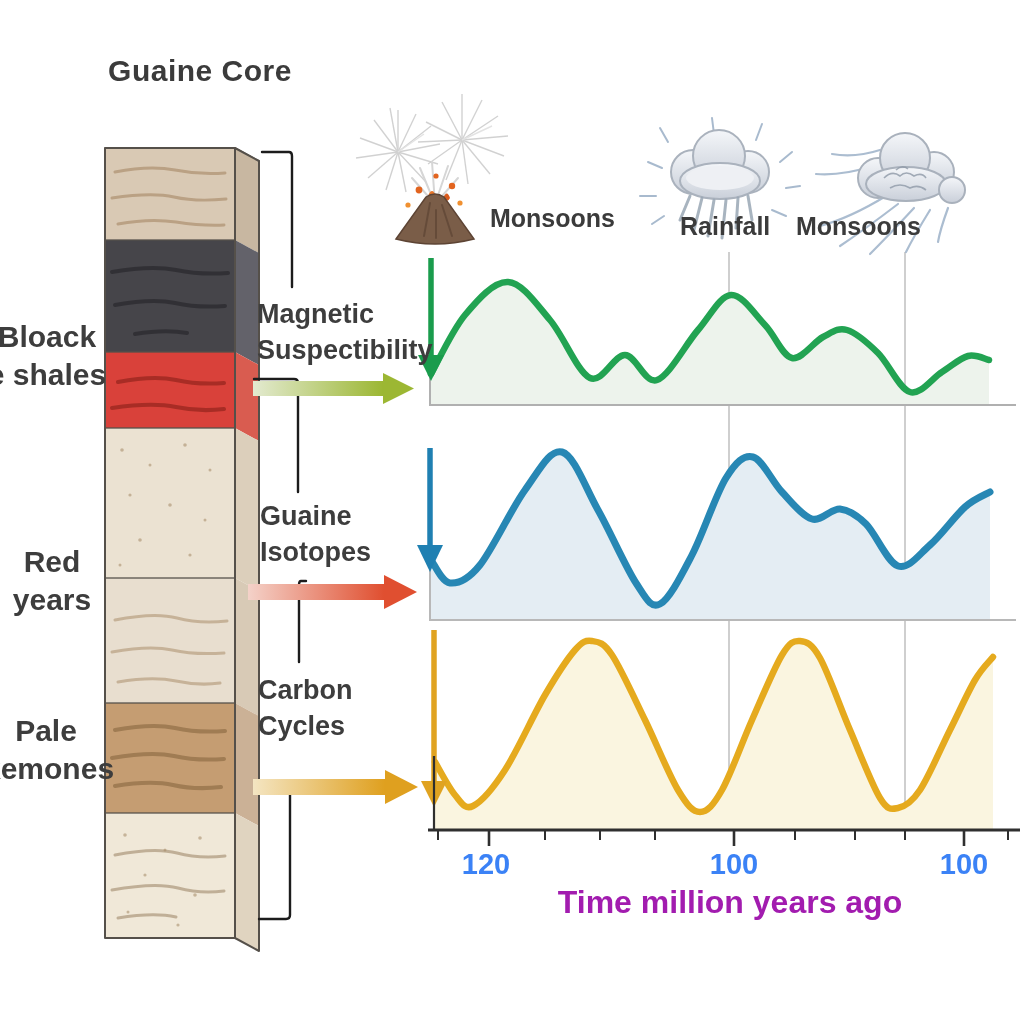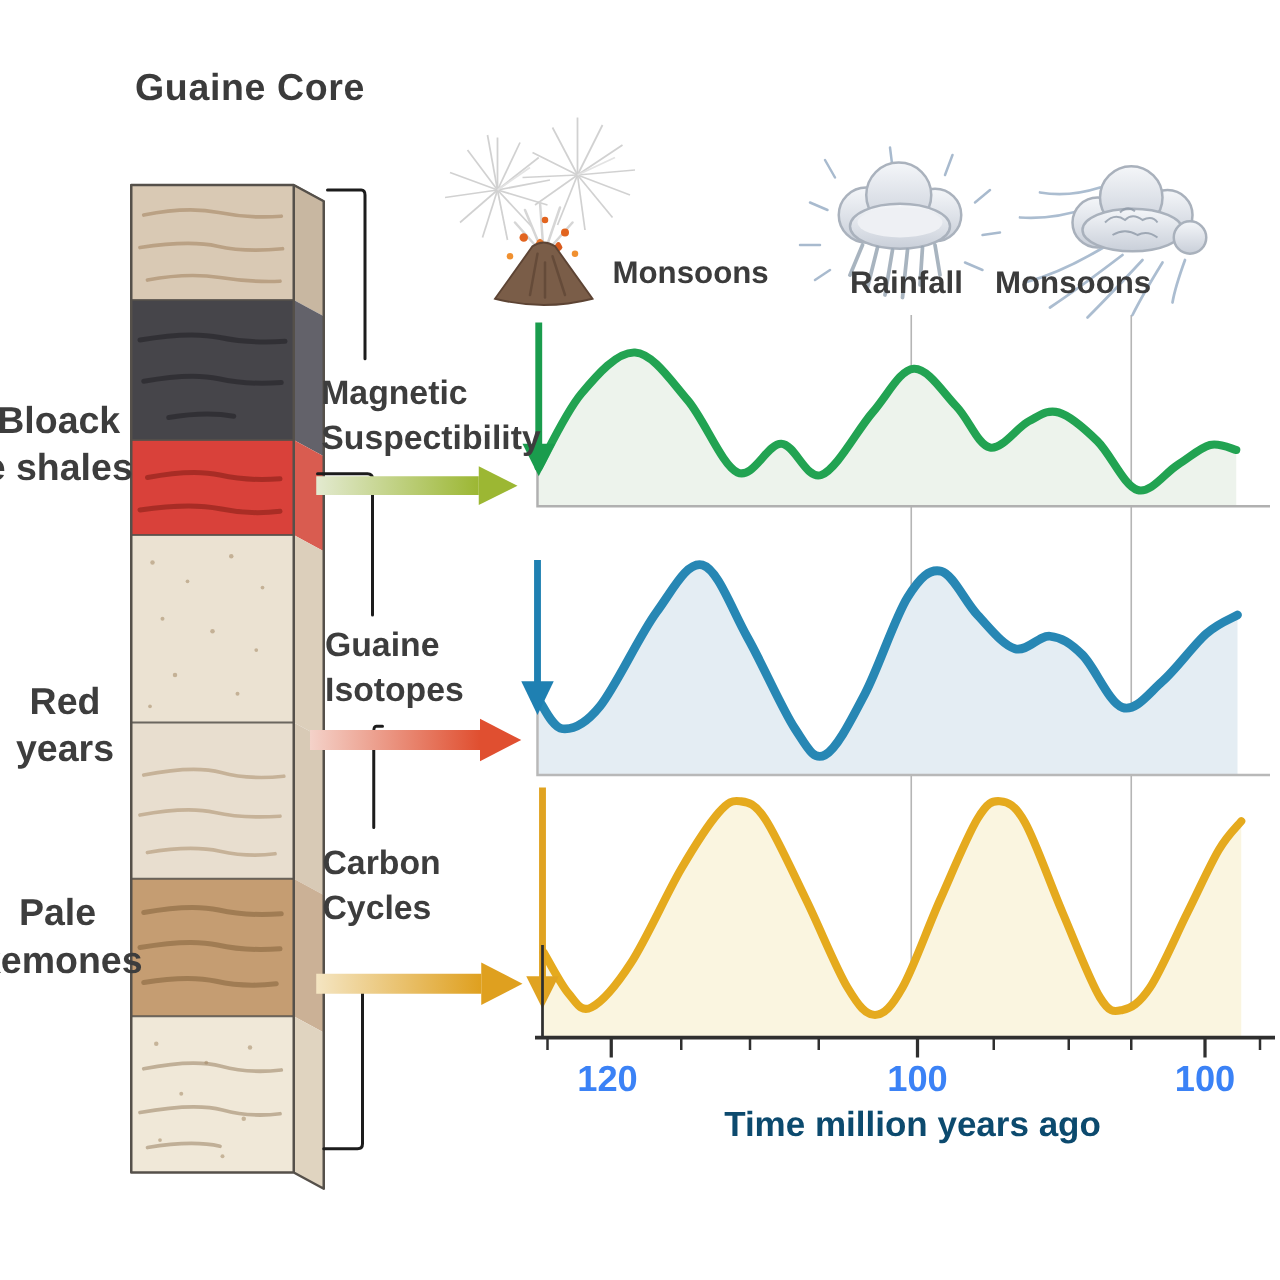--- a/index.html
+++ b/index.html
@@ -18,22 +18,22 @@
   .lbl-carbon{left:260px;top:498px;}
   .lbl-orbital{left:258px;top:672px;}
   .icon-label{font-size:25px;font-weight:600;color:#3b3b3b;}
   .lbl-volcanism{left:490px;top:204px;}
   .lbl-rainfall{left:680px;top:212px;text-align:center;}
   .lbl-monsoons{left:796px;top:212px;}
   .tick-label{font-size:29px;font-weight:600;color:#3b82f6;width:90px;text-align:center;}
   .tick-120{left:441px;top:848px;}
   .tick-100a{left:689px;top:848px;}
   .tick-100b{left:919px;top:848px;}
-  .axis-title{left:470px;top:884px;width:520px;text-align:center;font-size:28px;
-              font-weight:600;color:#0c4a6e;}
+  .axis-title{left:470px;top:884px;width:520px;text-align:center;font-size:32px;
+              font-weight:600;color:#a21caf;}
 </style>
 </head>
 <body>
 
 <div class="stage">
 
   <svg class="overlay" viewBox="0 0 1024 1024">
     <defs>
       <linearGradient id="gradGreen" x1="0" y1="0" x2="1" y2="0">
         <stop offset="0" stop-color="#e3ead0"></stop>

